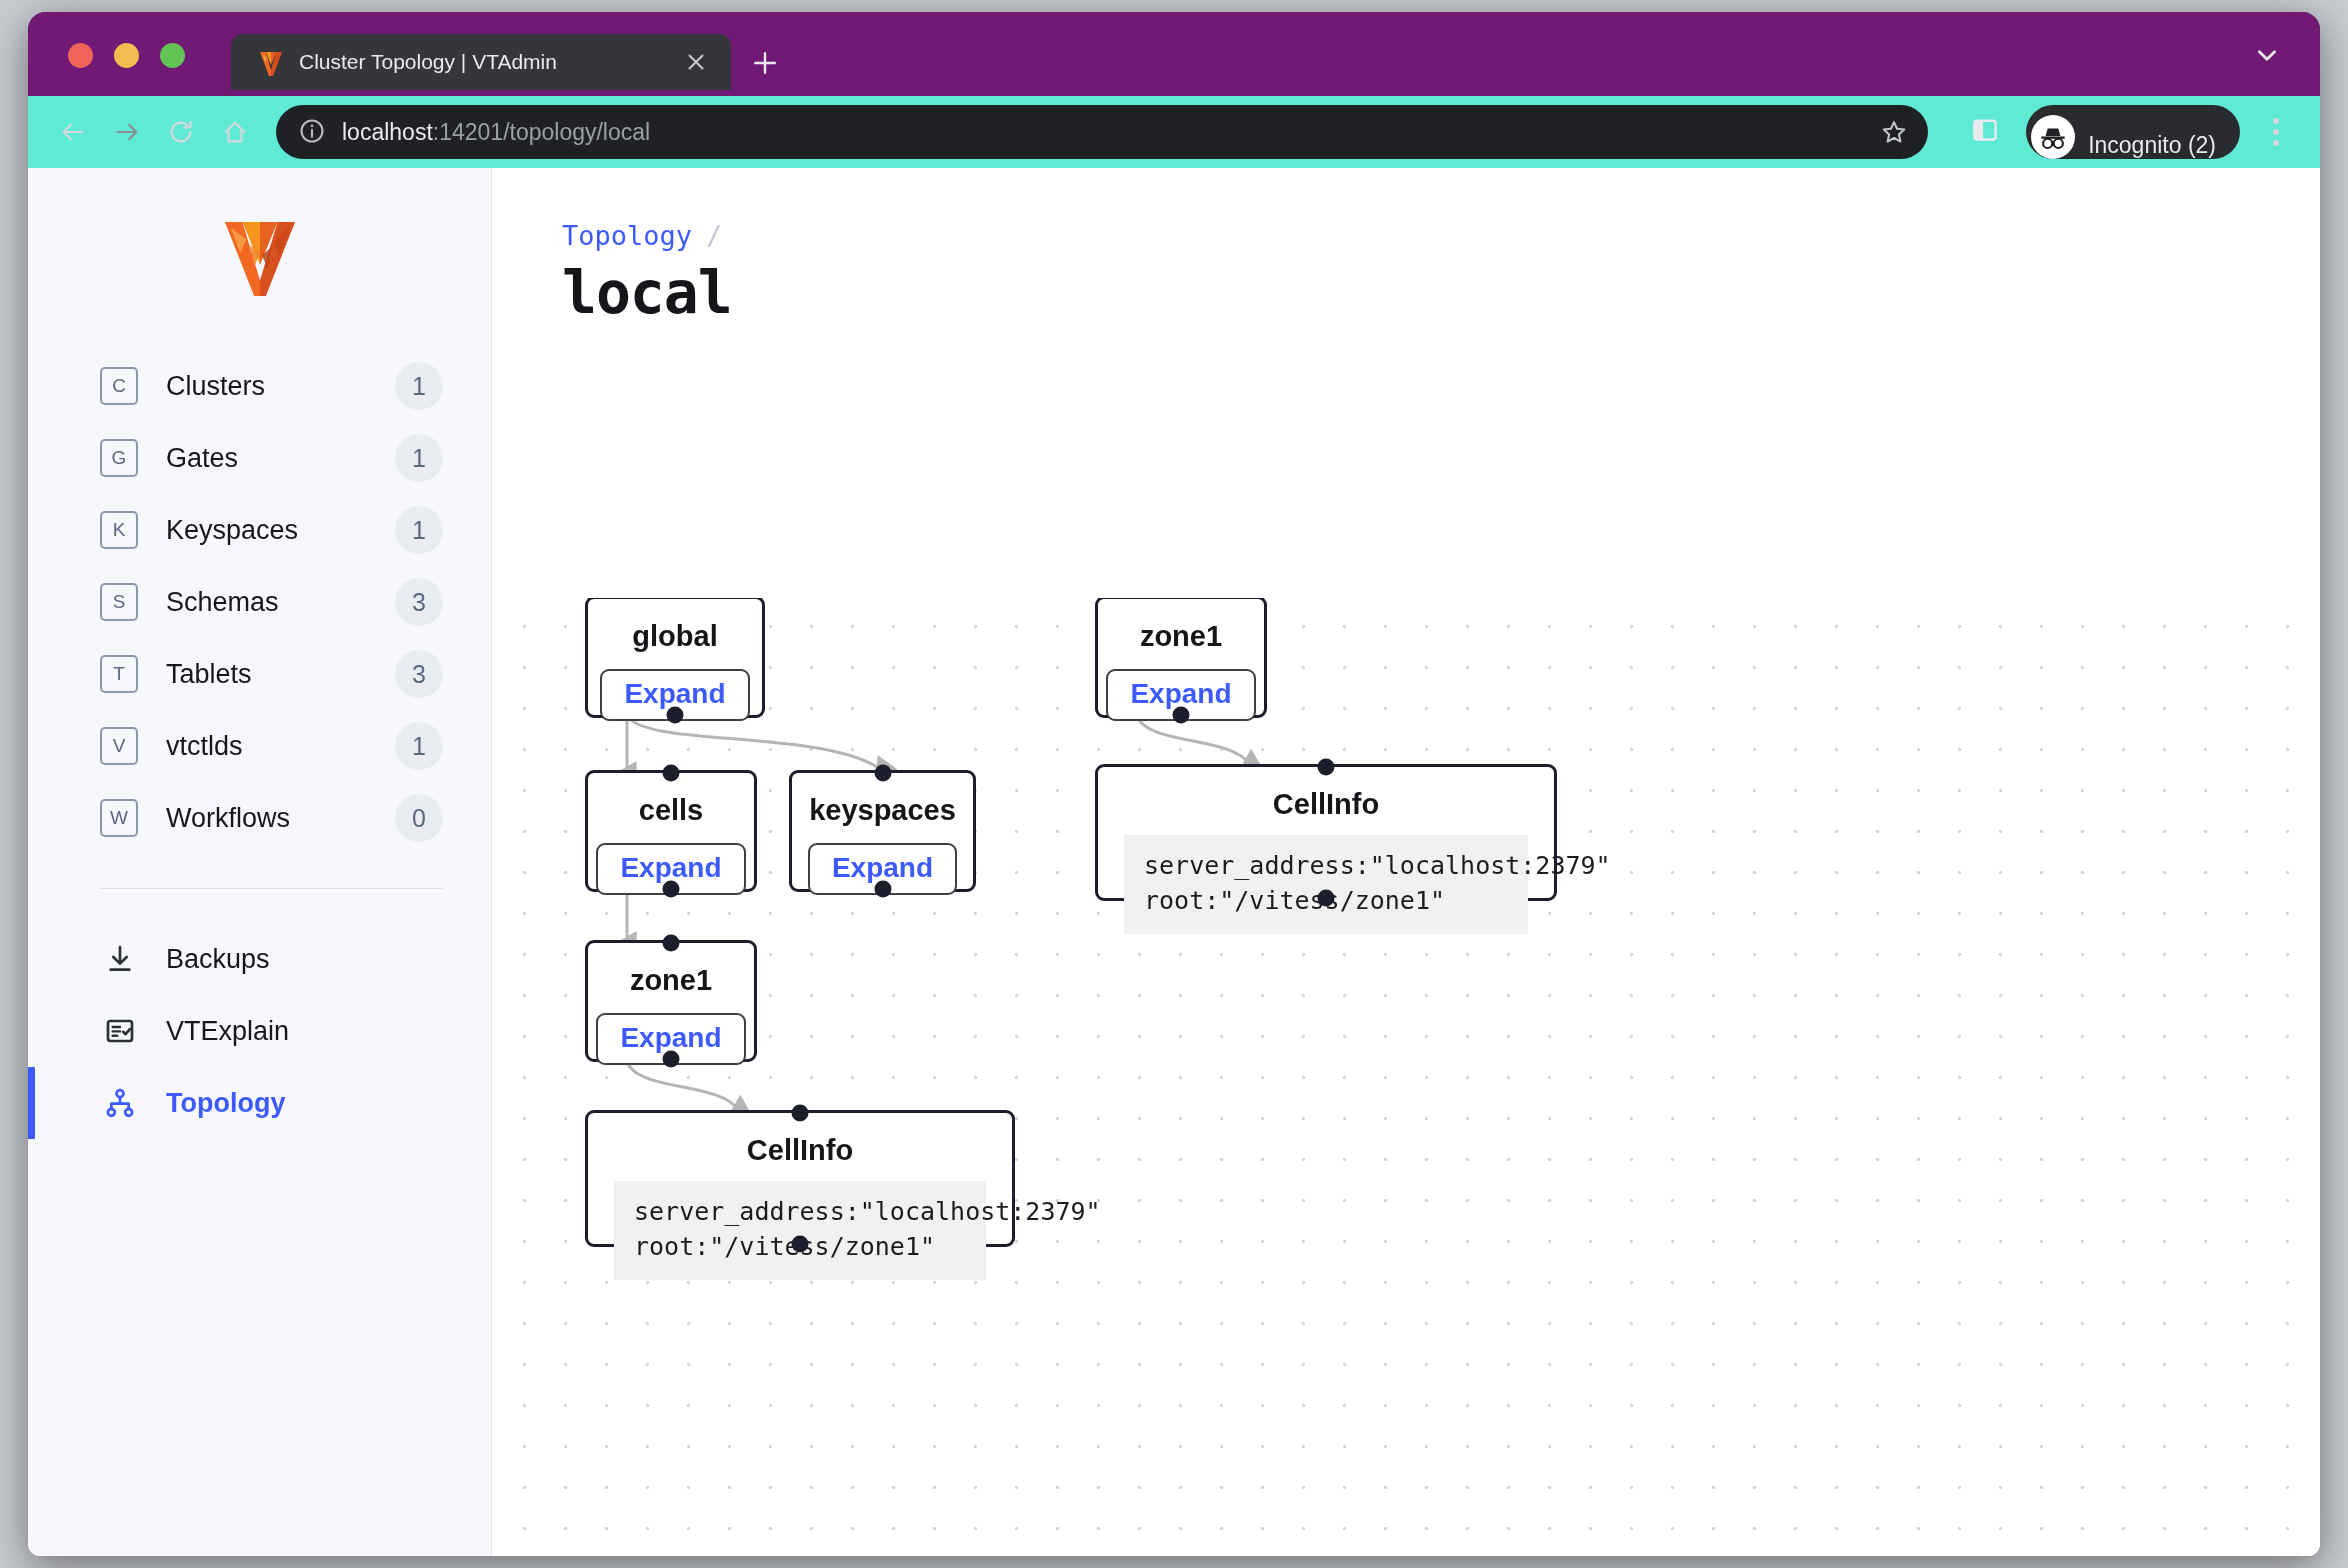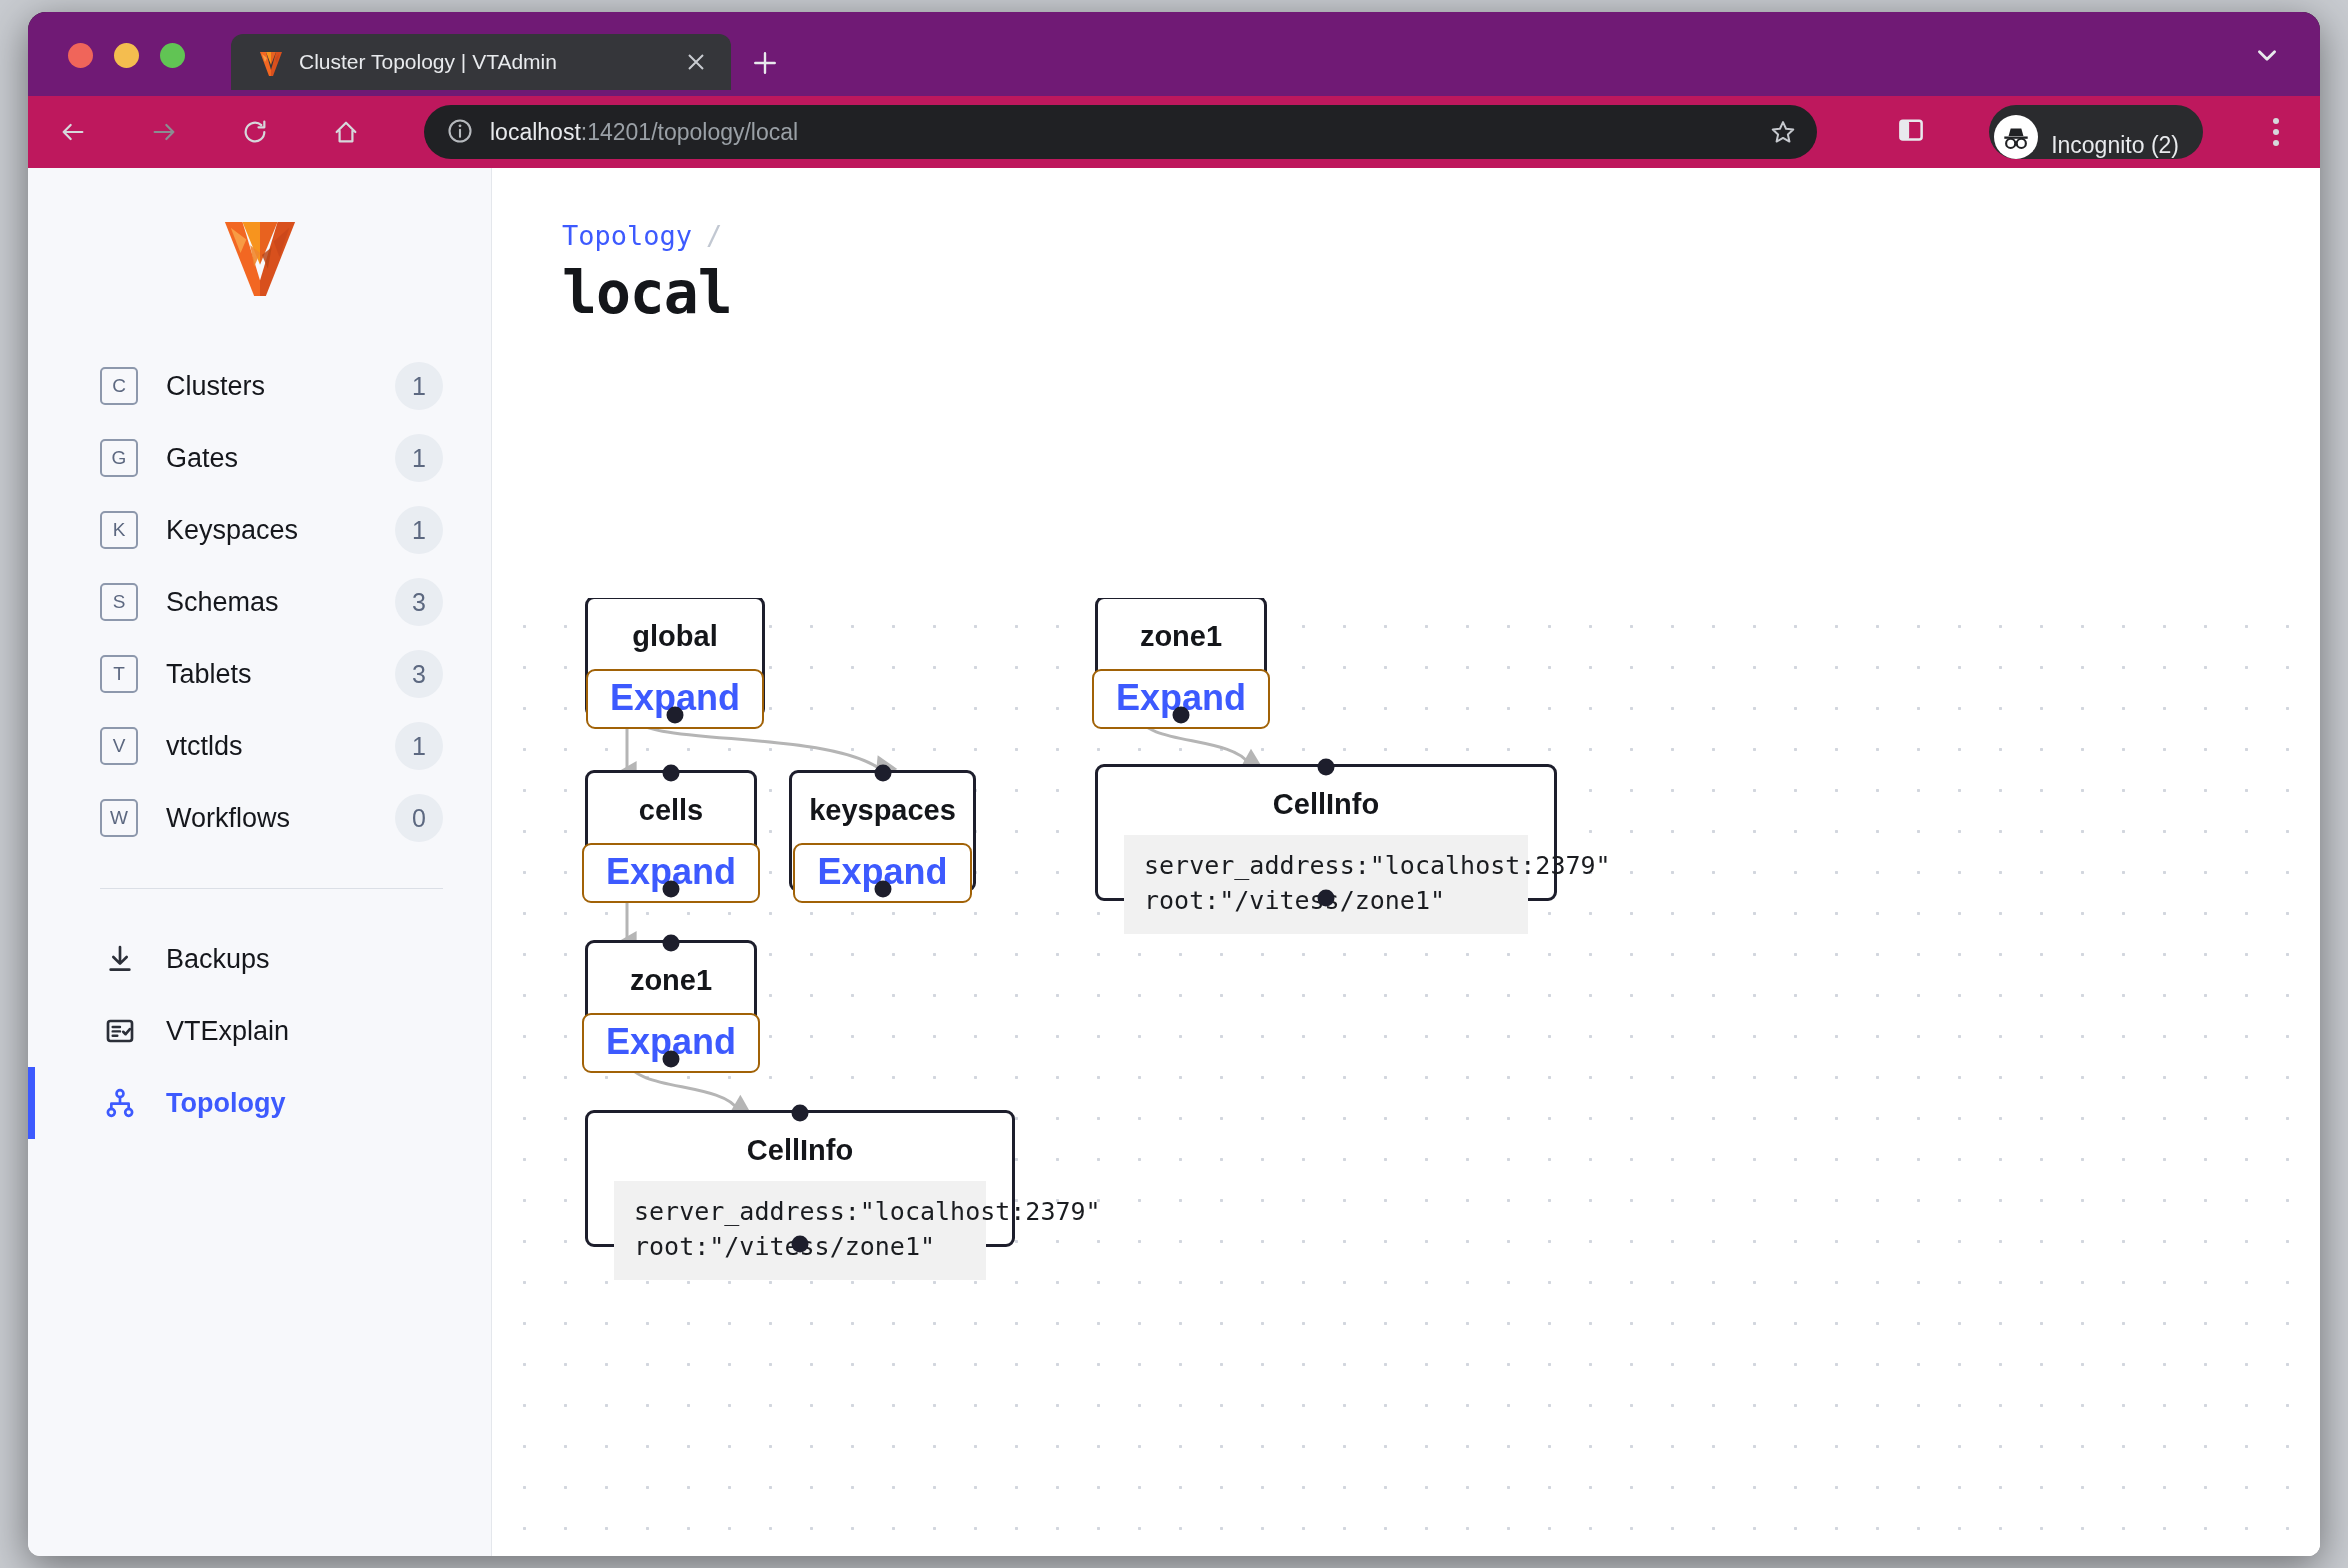--- a/index.html
+++ b/index.html
@@ -63,24 +63,23 @@
     position: absolute; right: 34px; top: 28px;
     width: 38px; height: 30px;
     display: flex; align-items: center; justify-content: center;
     color: #e8eaed;
   }
 
   
   .toolbar {
     position: relative;
     height: 72px;
-    background: #be185d;
+    background: #5eead4;
     display: flex; align-items: center;
     padding: 0 22px 0 18px;
-    gap: 37px;
   }
   .navbtn {
     width: 54px; height: 54px; flex: 0 0 54px;
     display: flex; align-items: center; justify-content: center;
     color: #d6d8db;
   }
   .omnibox {
     flex: 1; height: 54px;
     margin: 0 16px 0 14px;
     background: #202124;
@@ -208,25 +207,25 @@
     display: flex; flex-direction: column;
     align-items: center;
     padding: 22px 0 0;
   }
   .node-title {
     font-size: 29px; font-weight: 700; color: #14161a;
     line-height: 1.1;
   }
   .expand-btn {
     margin-top: 16px;
-    border: 2px solid #a16207;
+    border: 2px solid #404040;
     border-radius: 9px;
     color: #3d5afe;
     background: #fff;
-    font-size: 36px; font-weight: 700;
+    font-size: 28px; font-weight: 700;
     padding: 9px 22px 11px;
     line-height: 1;
     font-family: "Liberation Sans", sans-serif;
   }
   .code-block {
     margin-top: 14px;
     background: #f1f1f1;
     font-family: "DejaVu Sans Mono", monospace;
     font-size: 25px; color: #1a1c20;
     line-height: 1.42;

